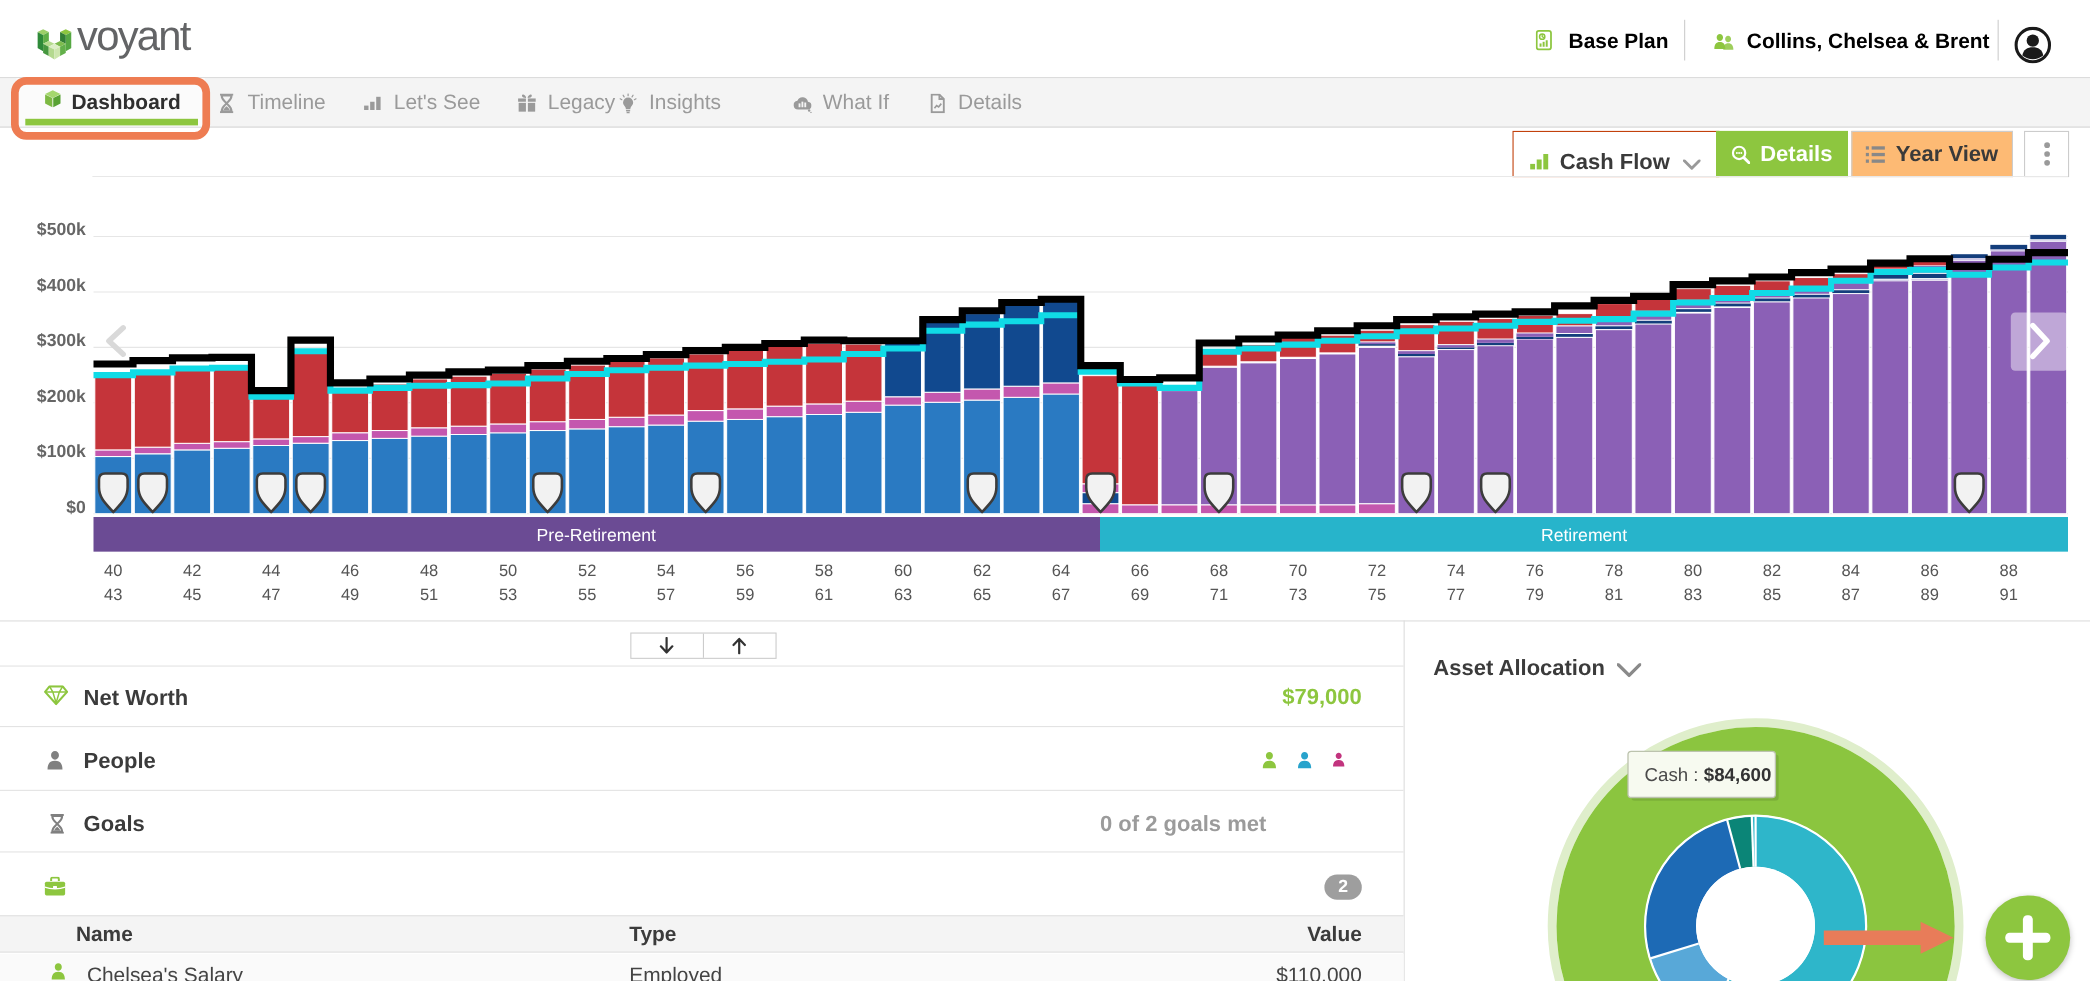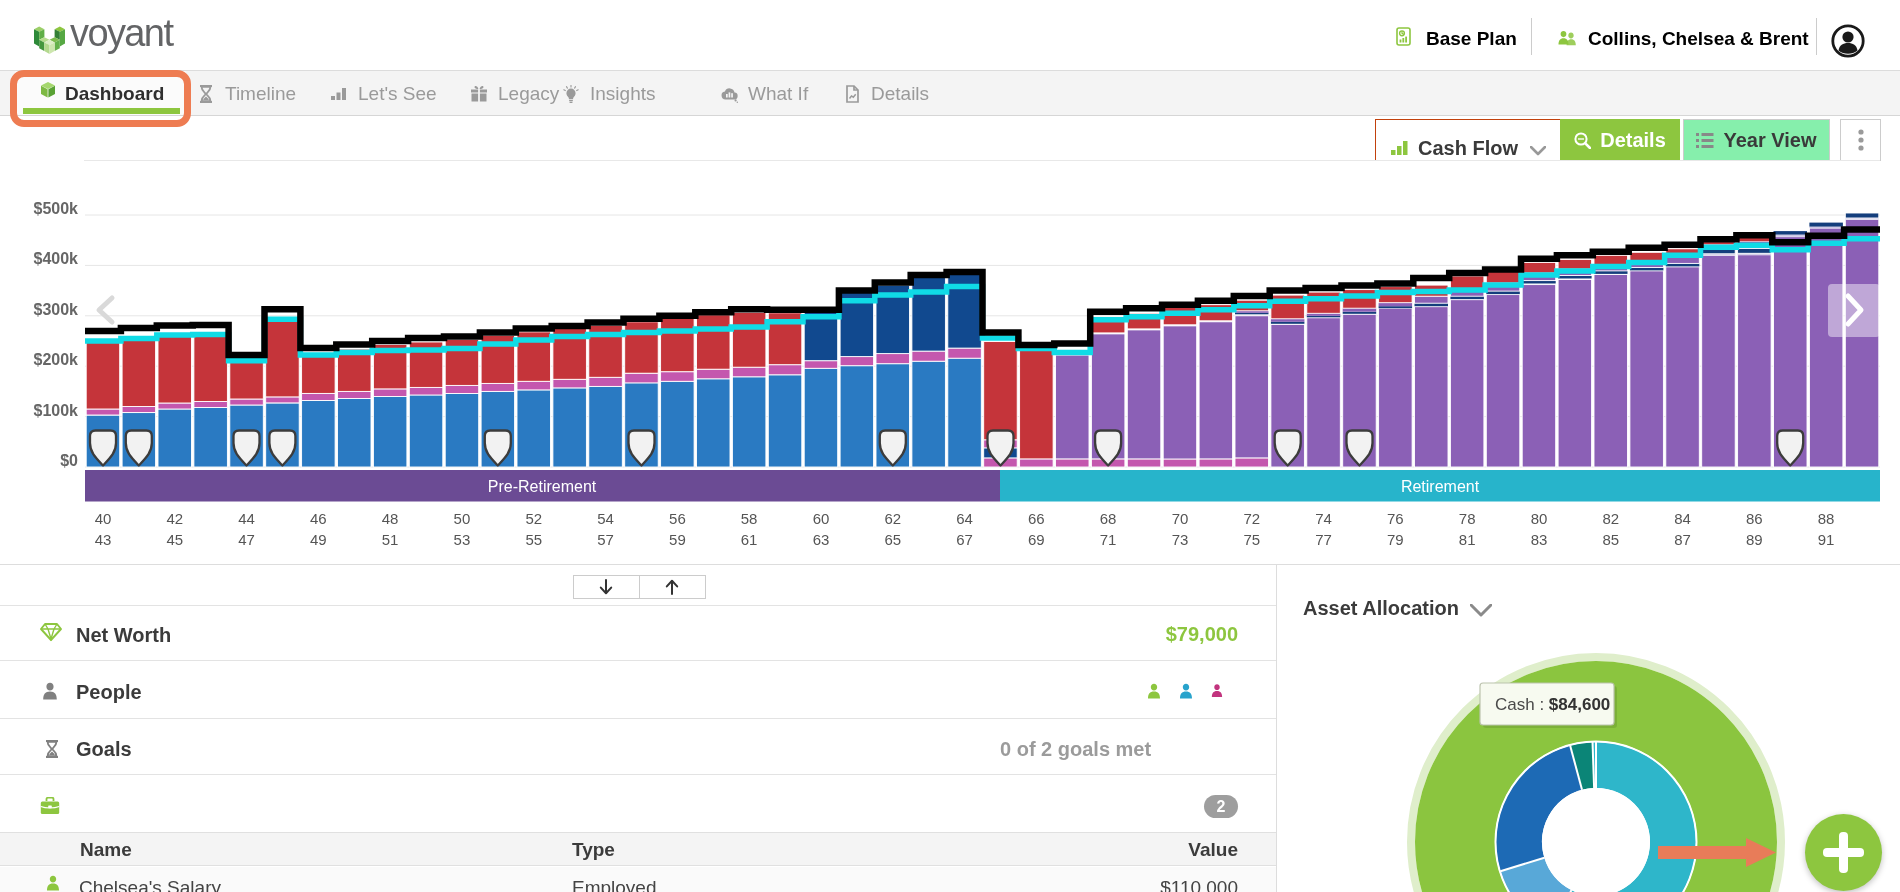--- a/index.html
+++ b/index.html
@@ -132,21 +132,21 @@
 <div class="abs" style="left:1560px;top:119px;width:120px;height:42px;background:#8dc63f;display:flex;align-items:center;justify-content:center;gap:9px;">
   <svg width="17" height="17" viewBox="0 0 17 17" style="">
       <circle cx="7" cy="7" r="5.6" fill="none" stroke="#fff" stroke-width="2"></circle>
       <path d="M11.3 11.3 L16 16" stroke="#fff" stroke-width="2.6" stroke-linecap="round"></path>
       <circle cx="5" cy="7" r="0.9" fill="#fff"></circle>
       <circle cx="7" cy="7" r="0.9" fill="#fff"></circle>
       <circle cx="9" cy="7" r="0.9" fill="#fff"></circle>
     </svg>
   <span style="font-size:20px;font-weight:700;color:#fff;">Details</span>
 </div>
-<div class="abs" style="left:1683px;top:119px;width:147px;height:42px;background:#86efac;border:1px solid #ccc;display:flex;align-items:center;justify-content:center;gap:9px;">
+<div class="abs" style="left:1683px;top:119px;width:147px;height:42px;background:#fdba74;border:1px solid #ccc;display:flex;align-items:center;justify-content:center;gap:9px;">
   <svg width="18" height="17" viewBox="0 0 18 17" style="">
       <rect x="0" y="1" width="3" height="3" fill="#888"></rect>
       <rect x="5.5" y="1" width="12" height="3" fill="#888"></rect>
       <rect x="0" y="7" width="3" height="3" fill="#888"></rect>
       <rect x="5.5" y="7" width="12" height="3" fill="#888"></rect>
       <rect x="0" y="13" width="3" height="3" fill="#888"></rect>
       <rect x="5.5" y="13" width="12" height="3" fill="#888"></rect>
     </svg>
   <span style="font-size:20px;font-weight:700;color:#3a3a3a;">Year View</span>
 </div>
@@ -463,21 +463,21 @@
 <div class="abs" style="left:40px;top:797px;"><svg width="20" height="18" viewBox="0 0 20 18" style="">
       <rect x="0.8" y="4.5" width="18.4" height="12.5" rx="1.5" fill="#8dc63f"></rect>
       <path d="M6.5 4 v-2 a1.3 1.3 0 0 1 1.3 -1.3 h4.4 a1.3 1.3 0 0 1 1.3 1.3 v2" fill="none" stroke="#8dc63f" stroke-width="1.8"></path>
       <path d="M0.8 9.5 c5 2 13.4 2 18.4 0" fill="none" stroke="#fff" stroke-width="1.2"></path>
       <rect x="8.2" y="8.4" width="3.6" height="2.8" rx="0.6" fill="#fff"></rect>
     </svg></div>
 <div class="abs" style="left:76px;top:839px;font-size:20px;font-weight:700;color:#3b3b3b;margin-left:36px;">Income</div>
 <div class="abs" style="left:1204px;top:795px;width:34px;height:23px;border-radius:12px;background:#9e9e9e;color:#fff;font-size:16px;font-weight:700;display:flex;align-items:center;justify-content:center;">2</div>
 
 <div class="abs" style="left:0;top:832px;width:1276px;height:34px;background:#f4f4f4;border-top:1px solid #e0e0e0;border-bottom:1px solid #e0e0e0;"></div>
-<div class="abs" style="left:80px;top:839px;font-size:19px;font-weight:700;color:#3b3b3b;">Name</div>
+<div class="abs" style="left:69px;top:839px;font-size:19px;font-weight:700;color:#3b3b3b;">Name</div>
 <div class="abs" style="left:572px;top:839px;font-size:19px;font-weight:700;color:#3b3b3b;">Type</div>
 <div class="abs" style="left:1100px;top:839px;width:138px;text-align:right;font-size:19px;font-weight:700;color:#3b3b3b;">Value</div>
 
 <div class="abs" style="left:0;top:867px;width:1276px;height:25px;background:#fafafa;"></div>
 <div class="abs" style="left:46px;top:875px;"><svg width="14" height="16" viewBox="0 0 14 16" style="">
       <path d="M7 7.5 c-1.8 0 -3.2 -1.4 -3.2 -3.4 c0 -2 1.4 -3.4 3.2 -3.4 c1.8 0 3.2 1.4 3.2 3.4 c0 2 -1.4 3.4 -3.2 3.4 z M1 15.5 c0 -4.4 1.8 -7 6 -7 c4.2 0 6 2.6 6 7 z" fill="#8dc63f"></path>
     </svg></div>
 <div class="abs" style="left:79px;top:877px;font-size:19px;color:#444;">Chelsea's Salary</div>
 <div class="abs" style="left:572px;top:877px;font-size:19px;color:#444;">Employed</div>
 <div class="abs" style="left:1100px;top:877px;width:138px;text-align:right;font-size:19px;color:#444;">$110,000</div>

